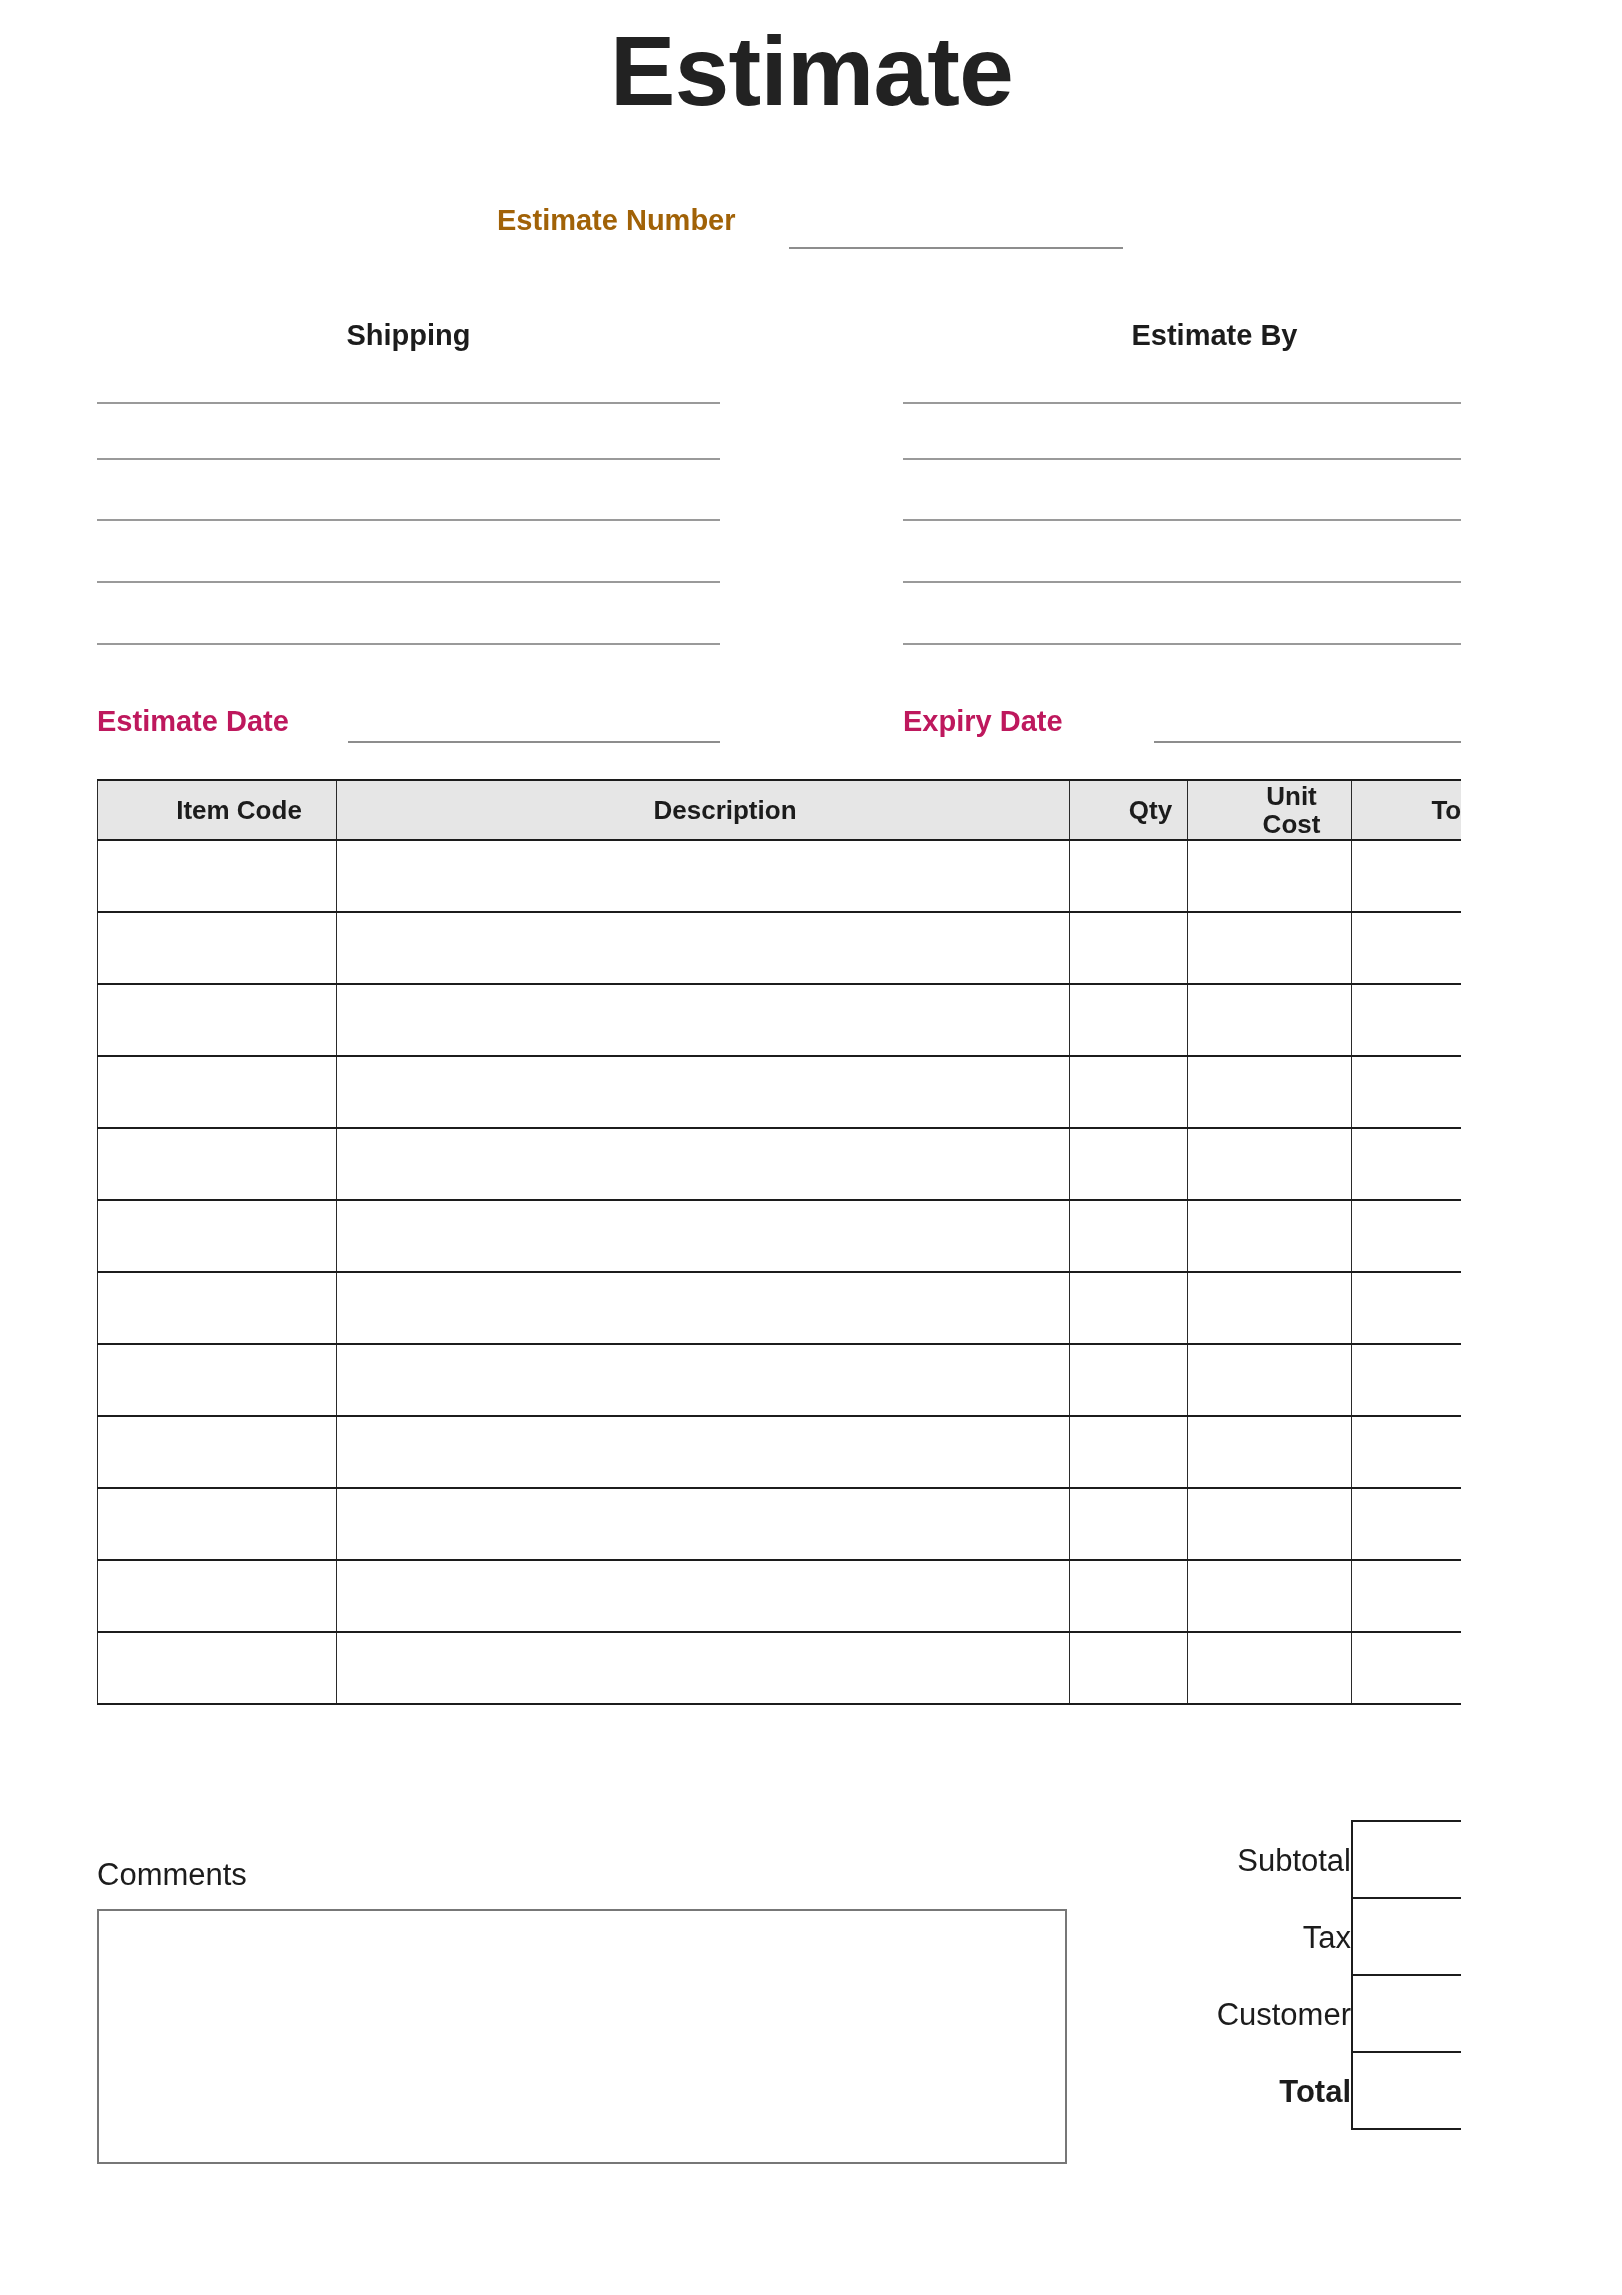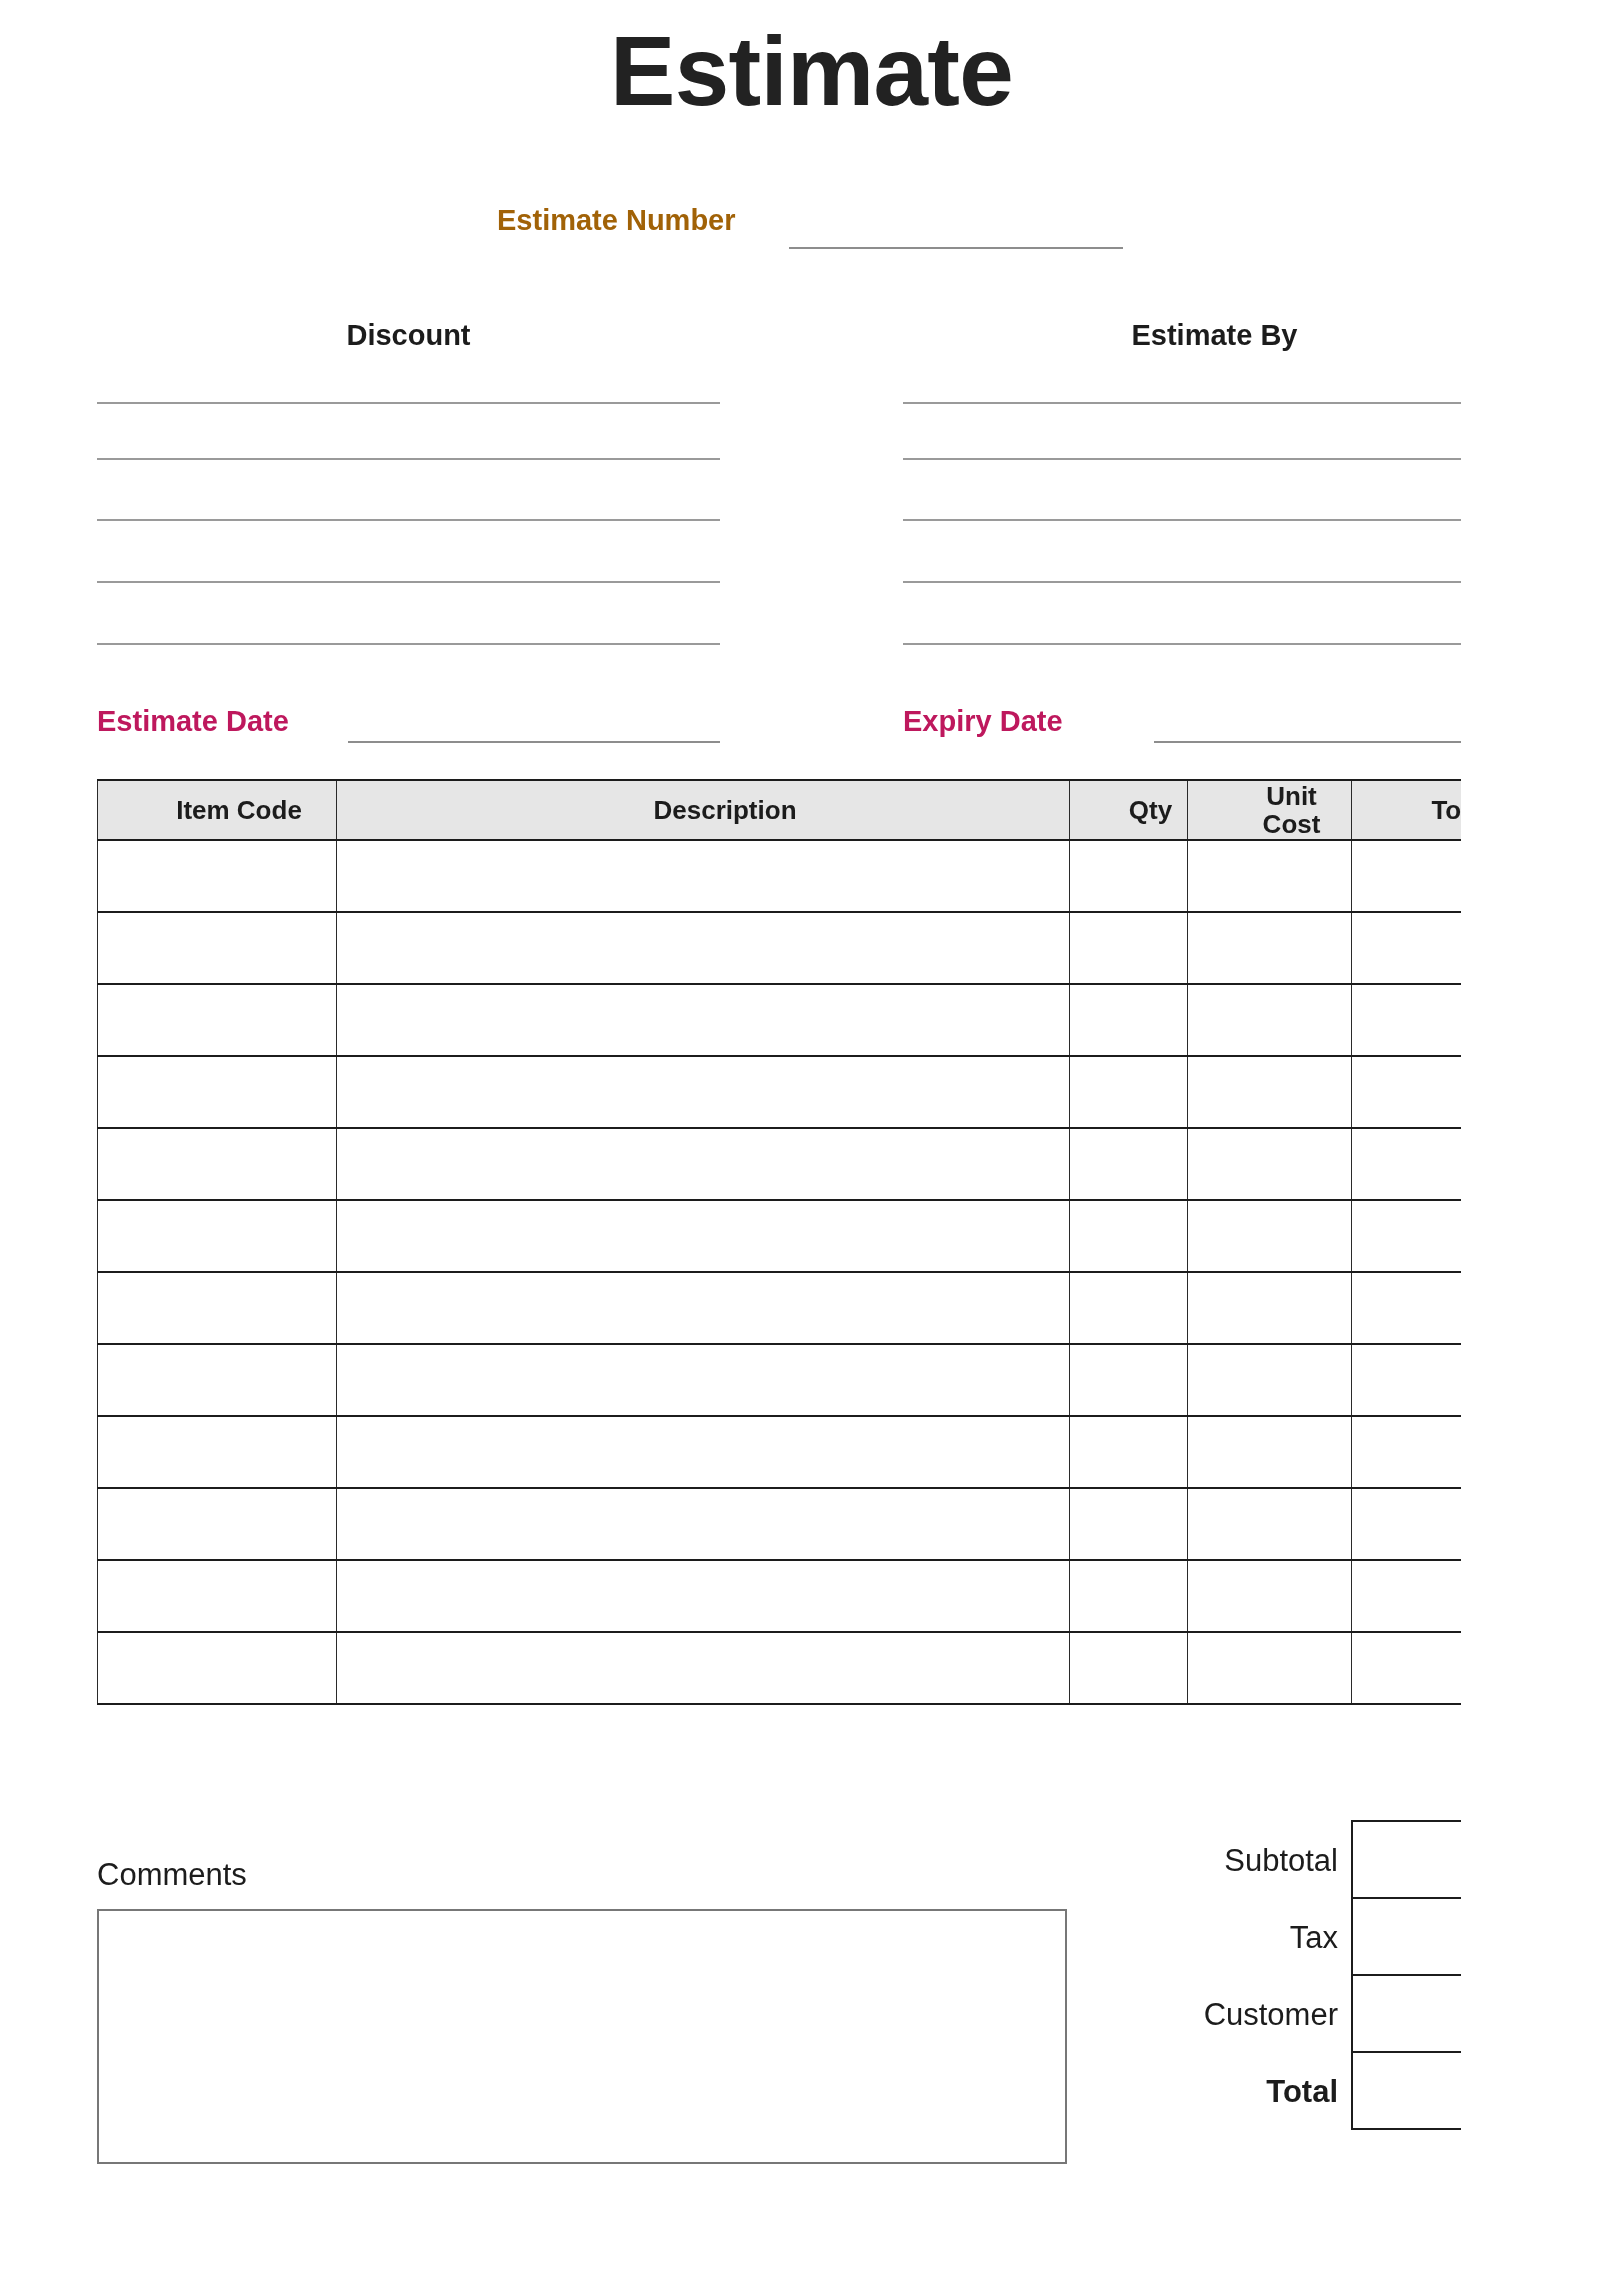--- a/index.html
+++ b/index.html
@@ -164,21 +164,20 @@
   .totals-row {
     display: flex;
     align-items: stretch;
     height: 77px;
   }
   .totals-label {
     flex: 0 0 239px;
     display: flex;
     align-items: center;
     justify-content: flex-end;
-    padding-right: 13px;
     box-sizing: border-box;
     font-size: 31px;
     font-weight: normal;
     color: #1c1c1c;
   }
   .totals-label.strong { font-weight: bold; }
   .totals-value {
     flex: 0 0 175px;
     border: 2px solid #1c1c1c;
     background: #ffffff;
@@ -189,21 +188,21 @@
 </head>
 <body>
 
 <div class="page">
 
   <div class="doc-title">Estimate</div>
 
   <div class="est-num-label">Estimate Number</div>
   <div class="est-num-rule"></div>
 
-  <div class="party-head customer">Discount</div>
+  <div class="party-head customer">Shipping</div>
 
   <div class="party-head estimator">Estimate By</div>
 
   <div class="rule left" style="top:402px;"></div>
   <div class="rule left" style="top:458px;"></div>
   <div class="rule left" style="top:519px;"></div>
   <div class="rule left" style="top:581px;"></div>
   <div class="rule left" style="top:643px;"></div>
 
   <div class="rule right" style="top:402px;"></div>

